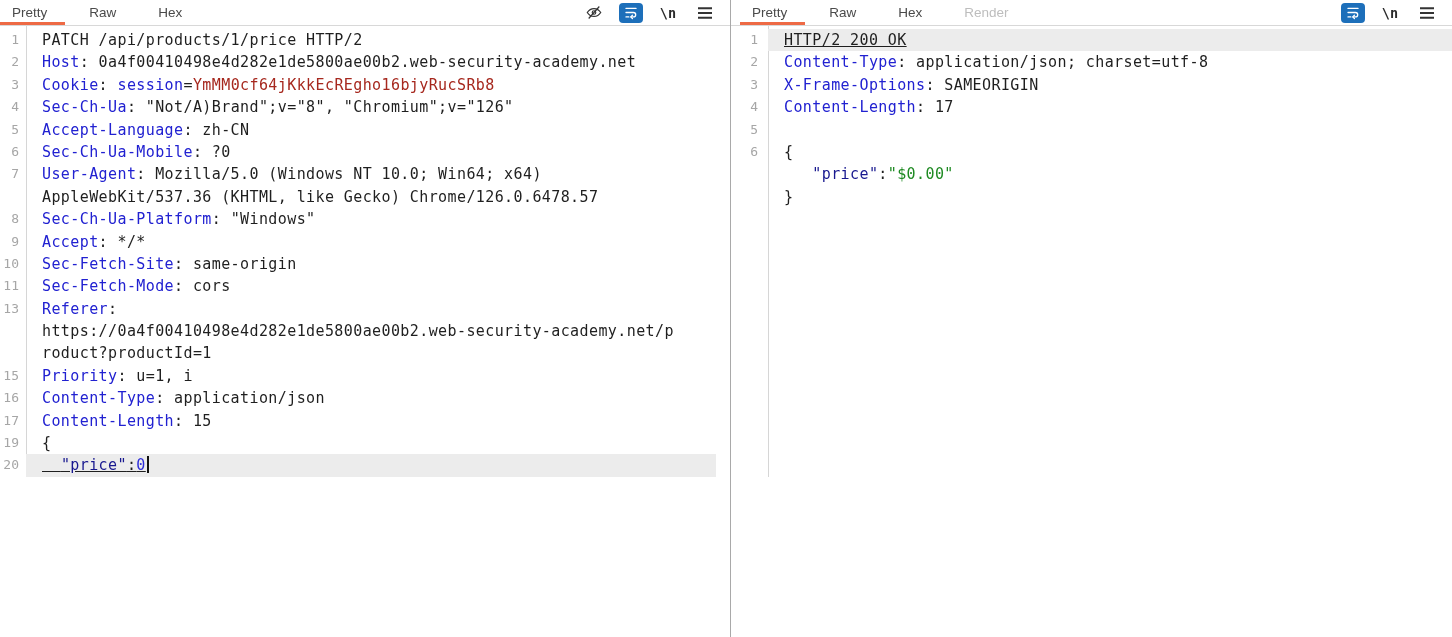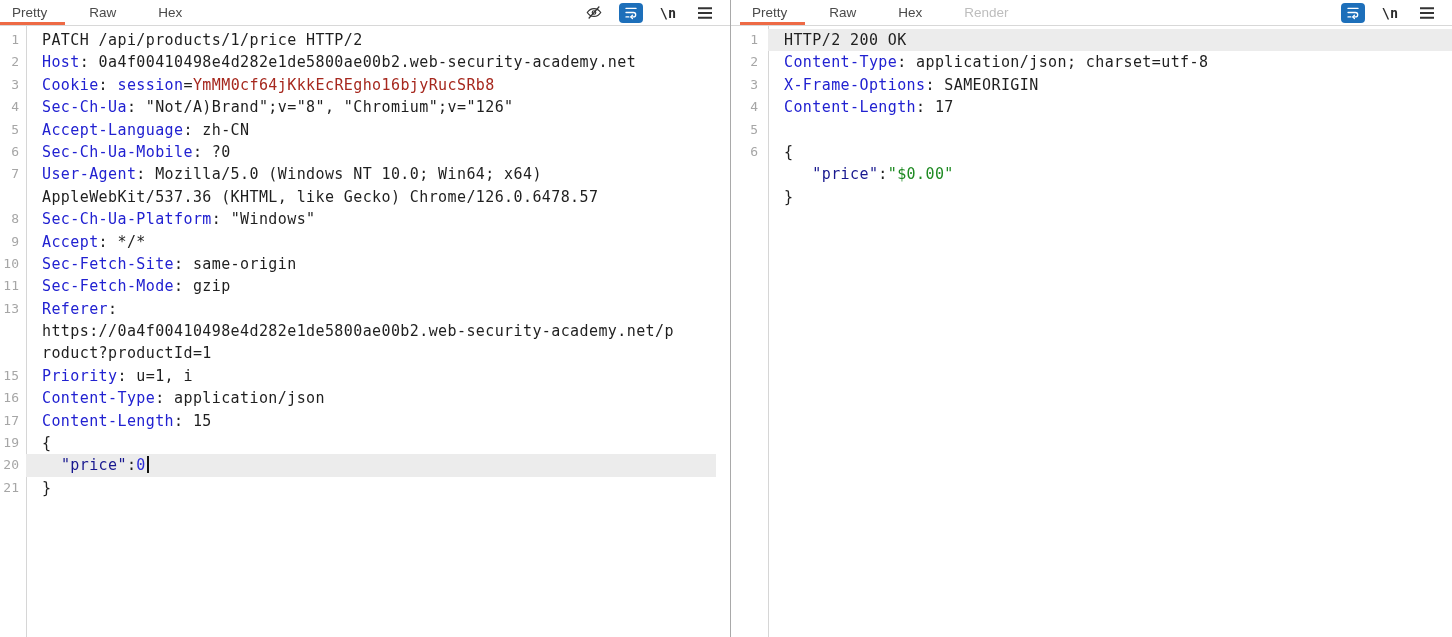--- a/index.html
+++ b/index.html
@@ -1,18 +1,18 @@
 <!DOCTYPE html>
 <html style="--accent: #ee6a45; --icon-active-bg: #1d6fba; --header-name: #2121d1; --cookie-value: #a6281e; --json-key: #18188f; --json-number: #2d2dd9; --json-string: #1e8a22; --plain-text: #1f1f1f; --line-number: #a6a6a6; --line-highlight: #ececec; --tab-text: #4a4a4a; --tab-disabled: #bdbdbd; --divider: #a9a9a9; --gutter-line: #d6d6d6; --tabbar-border: #d8d8d8;"><head>
 <meta charset="utf-8">
 <style>
   * { margin:0; padding:0; box-sizing:border-box; }
   html,body { width:1452px; height:637px; background:#fff; overflow:hidden; }
   .app { display:flex; width:1452px; height:637px; font-family:"Liberation Sans", sans-serif; }
-  .panel { height:637px; position:relative; background:#fff; }
+  .panel { height:477px; position:relative; background:#fff; }
   .panel.left  { width:730px; }
   .panel.right { width:721px; }
   .splitter { width:1px; height:637px; background:var(--divider,#a9a9a9); cursor:col-resize; }
 
   .tabbar { height:26px; display:flex; align-items:center; justify-content:space-between;
             border-bottom:1px solid var(--tabbar-border,#d8d8d8); background:#fff; }
   .tabs { display:flex; height:100%; align-items:center; }
   .panel.left  .tabs { padding-left:12px; }
   .panel.right .tabs { padding-left:21px; }
   .tab { position:relative; height:100%; display:flex; align-items:center;
@@ -29,21 +29,21 @@
 
   .editor { position:absolute; top:26px; bottom:0; left:0; right:0; overflow:hidden; }
   .gutter-line { position:absolute; top:0; bottom:0; width:1px; background:var(--gutter-line,#d6d6d6); }
   .panel.left  .gutter-line { left:26px; }
   .panel.right .gutter-line { left:37px; }
   .code { position:absolute; top:3px; left:0; }
   .panel.left  .code { width:716px; }
   .panel.right .code { width:721px; }
 
   .row { display:flex; align-items:stretch; height:22.4px; }
-  .row.hl .txt { background:var(--line-highlight,#ececec); }
+  .row.hl .txt { background:var(--line-highlight,#ececec);text-decoration:underline; }
   .num { flex:0 0 auto; text-align:right; color:var(--line-number,#a6a6a6);
          font-family:"DejaVu Sans Mono", monospace; font-size:13px; line-height:22.4px; }
   .panel.left  .num { width:26px; padding-right:7px; }
   .panel.right .num { width:37px; padding-right:10px; }
   .txt { flex:1 1 auto; white-space:pre; padding-left:16px;
          font-family:"DejaVu Sans Mono", monospace; font-size:15px; line-height:22.4px;
          letter-spacing:.4px; color:var(--plain-text,#1f1f1f); }
   .c-t { color:var(--plain-text,#1f1f1f); }
   .c-h { color:var(--header-name,#2121d1); }
   .c-r { color:var(--cookie-value,#a6281e); }
@@ -132,21 +132,21 @@
           <div class="row">
             <span class="num">9</span>
             <span class="txt"><span class="c-h">Accept</span><span class="c-t">: */*</span></span>
           </div>
           <div class="row">
             <span class="num">10</span>
             <span class="txt"><span class="c-h">Sec-Fetch-Site</span><span class="c-t">: same-origin</span></span>
           </div>
           <div class="row">
             <span class="num">11</span>
-            <span class="txt"><span class="c-h">Sec-Fetch-Mode</span><span class="c-t">: gzip</span></span>
+            <span class="txt"><span class="c-h">Sec-Fetch-Mode</span><span class="c-t">: cors</span></span>
           </div>
           <div class="row">
             <span class="num">13</span>
             <span class="txt"><span class="c-h">Referer</span><span class="c-t">:</span></span>
           </div>
           <div class="row">
             <span class="num"></span>
             <span class="txt"><span class="c-t">https://0a4f00410498e4d282e1de5800ae00b2.web-security-academy.net/p</span></span>
           </div>
           <div class="row">

